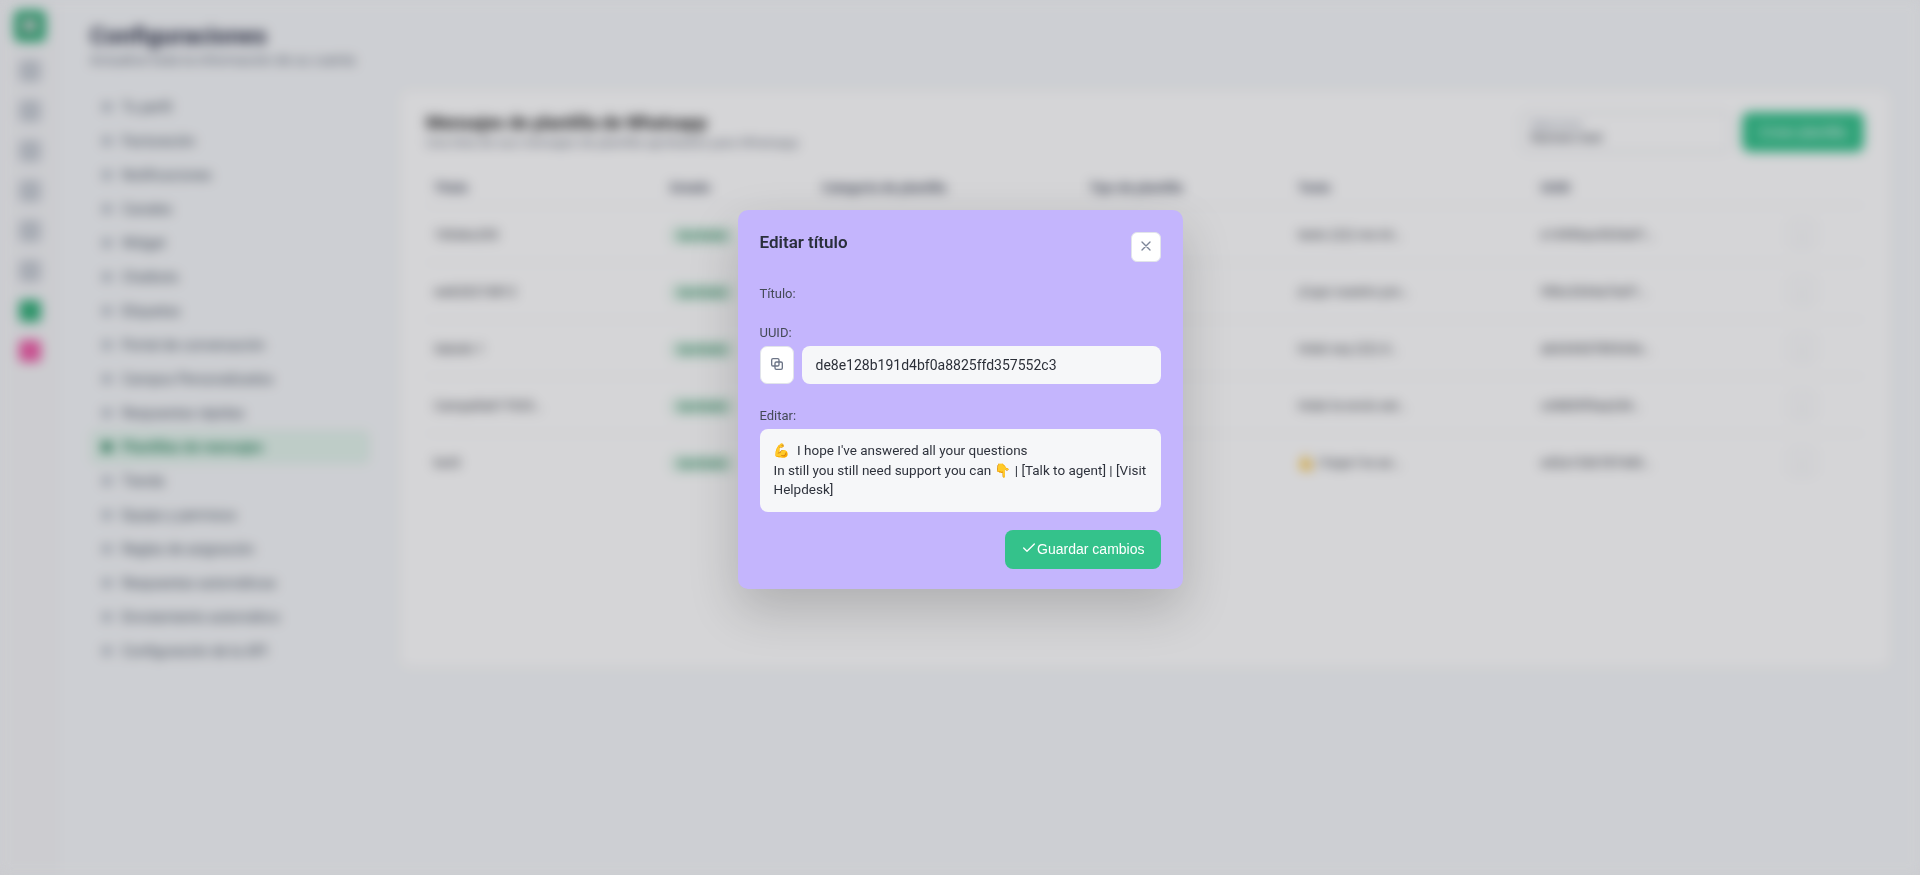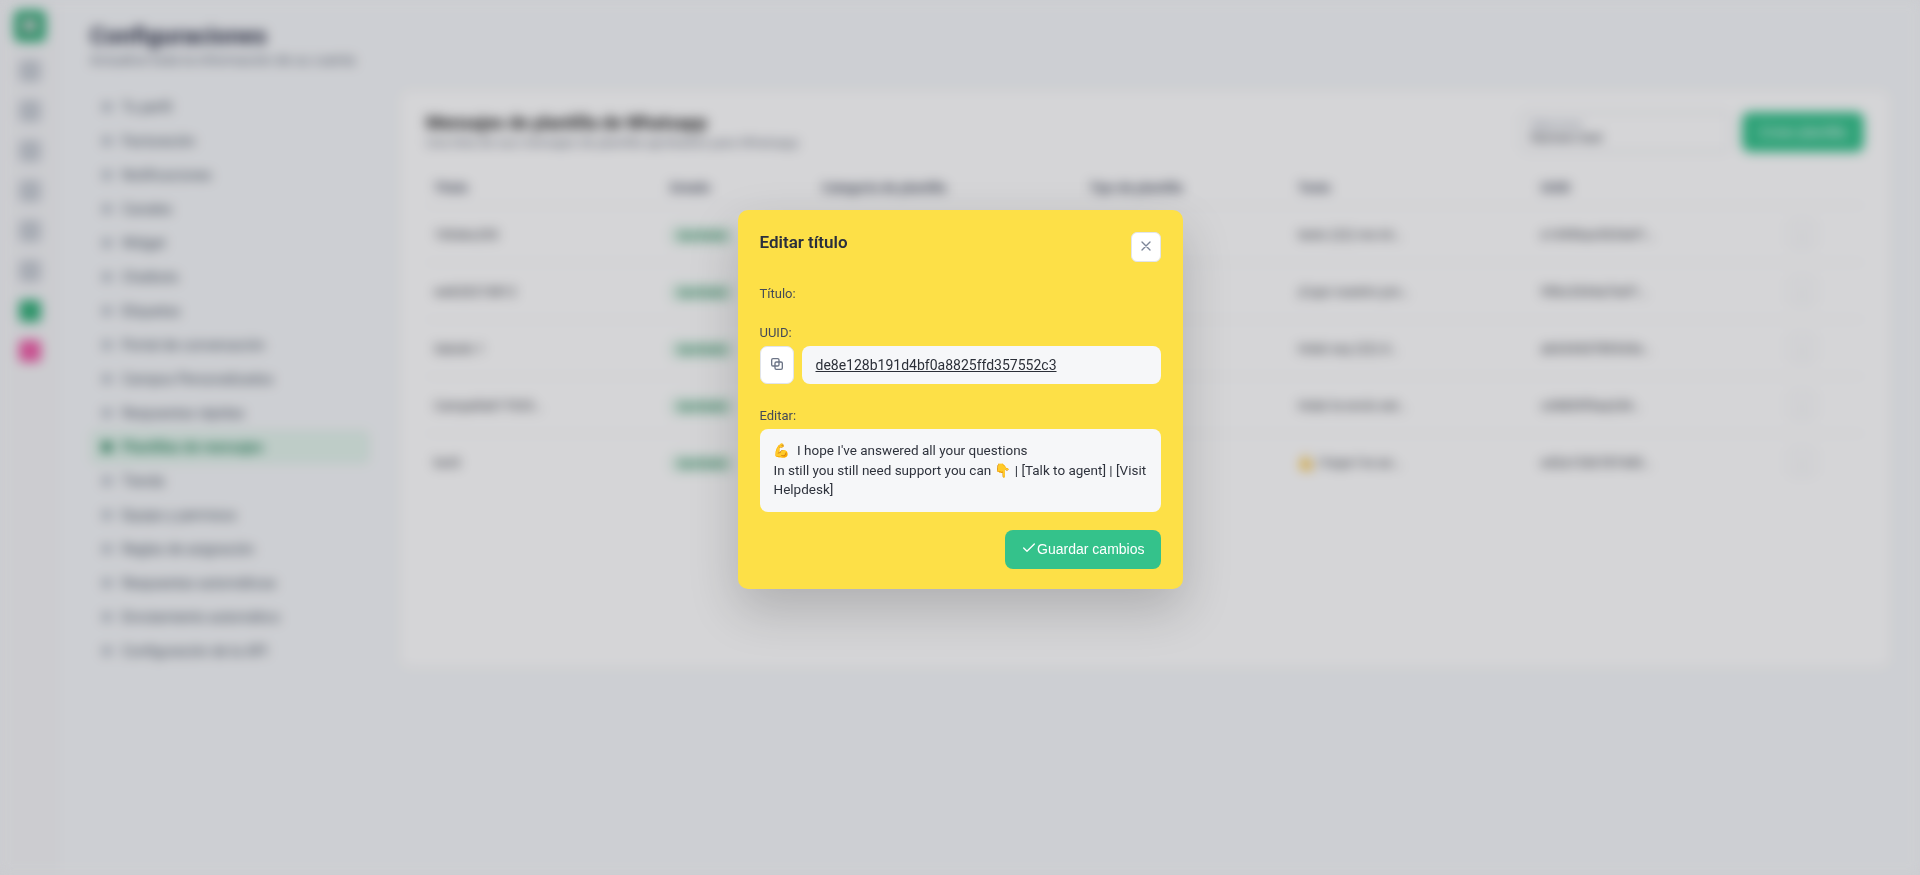--- a/index.html
+++ b/index.html
@@ -81,21 +81,21 @@
     display:inline-flex; align-items:center; justify-content:center; color:#7a8296;
   }
 
   
   .overlay {
     position:fixed; inset:0; background:rgba(20,24,32,0.18);
     display:flex; align-items:flex-start; justify-content:center;
     padding-top:210px;
   }
   .modal {
-    width:445px; background:#fde047; border-radius:10px;
+    width:445px; background:#c4b5fd; border-radius:10px;
     box-shadow:0 20px 50px rgba(0,0,0,0.18);
     padding:22px 22px 20px;
   }
   .modal-head { display:flex; justify-content:space-between; align-items:flex-start; }
   .modal-title { font-size:17px; font-weight:600; color:#2a2f3c; }
   .close-btn {
     width:30px; height:30px; border:1px solid #e1e4ea; border-radius:6px;
     background:#fff; display:flex; align-items:center; justify-content:center;
     color:#7c8597; cursor:pointer;
   }
@@ -105,21 +105,21 @@
     padding:11px 14px; font-size:14px; color:#2b2f38; margin-top:6px;
     outline:none;
   }
   .uuid-row { display:flex; gap:8px; margin-top:6px; }
   .copy-btn {
     width:34px; border:1px solid #e1e4ea; border-radius:7px; background:#fff;
     display:flex; align-items:center; justify-content:center; color:#6c7486; cursor:pointer;
   }
   .uuid-value {
     flex:1; background:#f6f7f9; border-radius:8px; padding:11px 14px;
-    font-size:14px; color:#2b2f38; word-break:break-all;text-decoration:underline;
+    font-size:14px; color:#2b2f38; word-break:break-all;
   }
   .message-box {
     background:#f6f7f9; border-radius:8px; padding:12px 14px; margin-top:6px;
     font-size:13.5px; line-height:1.45; color:#2f333d; min-height:80px;
     white-space:pre-wrap;
   }
   .modal-footer { display:flex; justify-content:flex-end; margin-top:18px; }
   .save-btn {
     background:#34c28b; color:#fff; border:none; border-radius:8px;
     padding:10px 16px; font-size:14px; font-weight:500;

